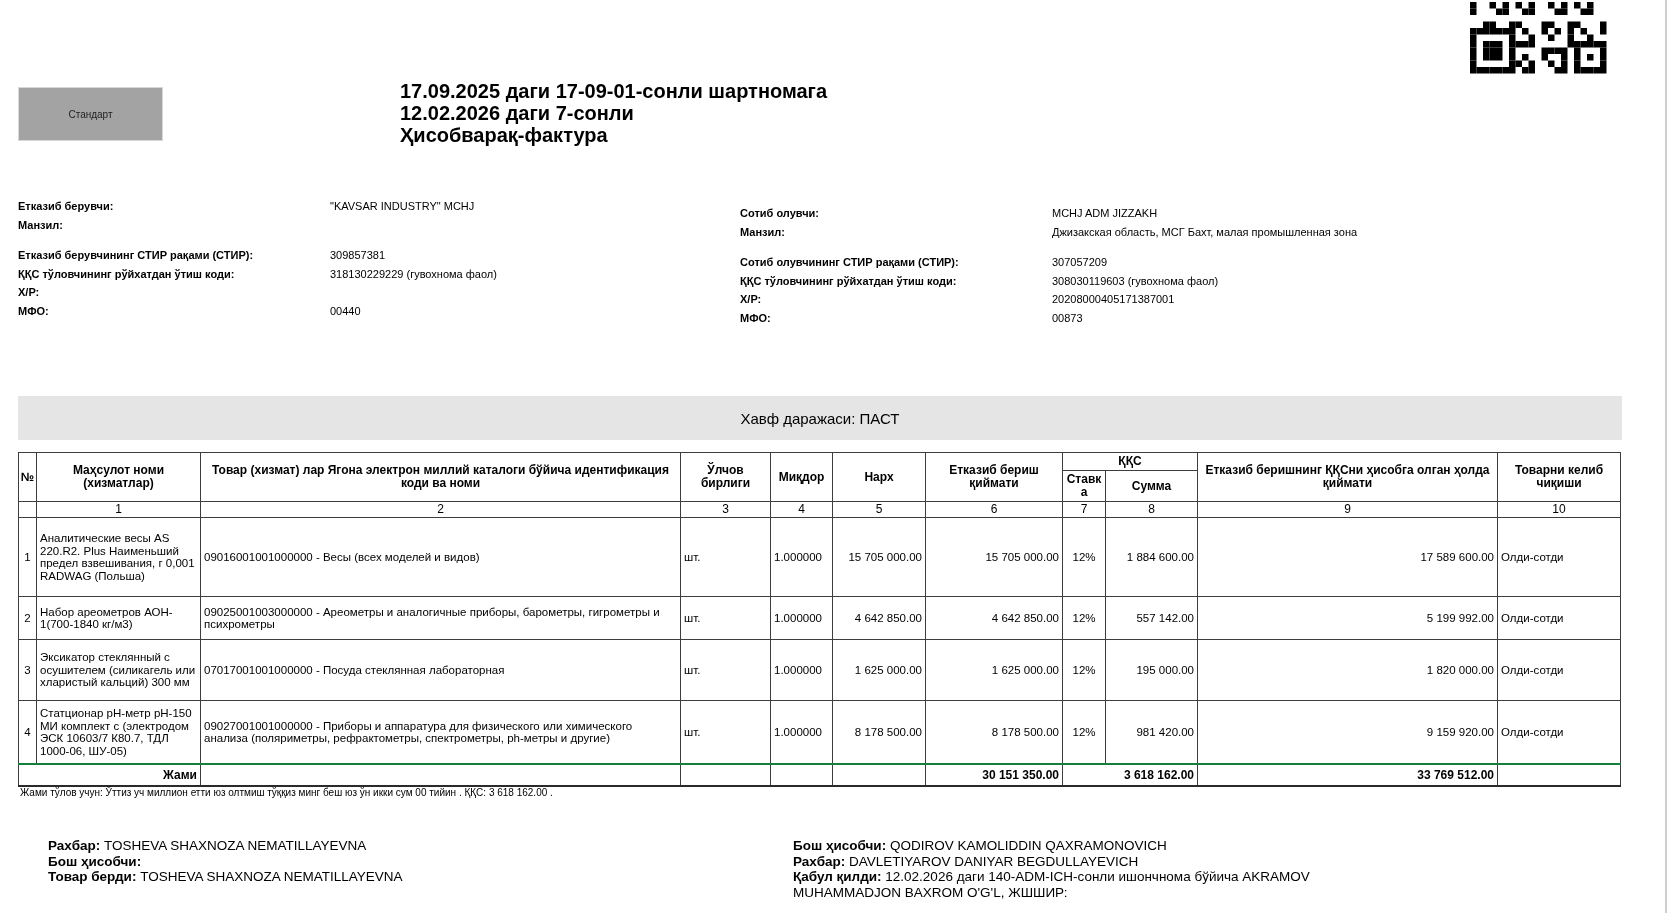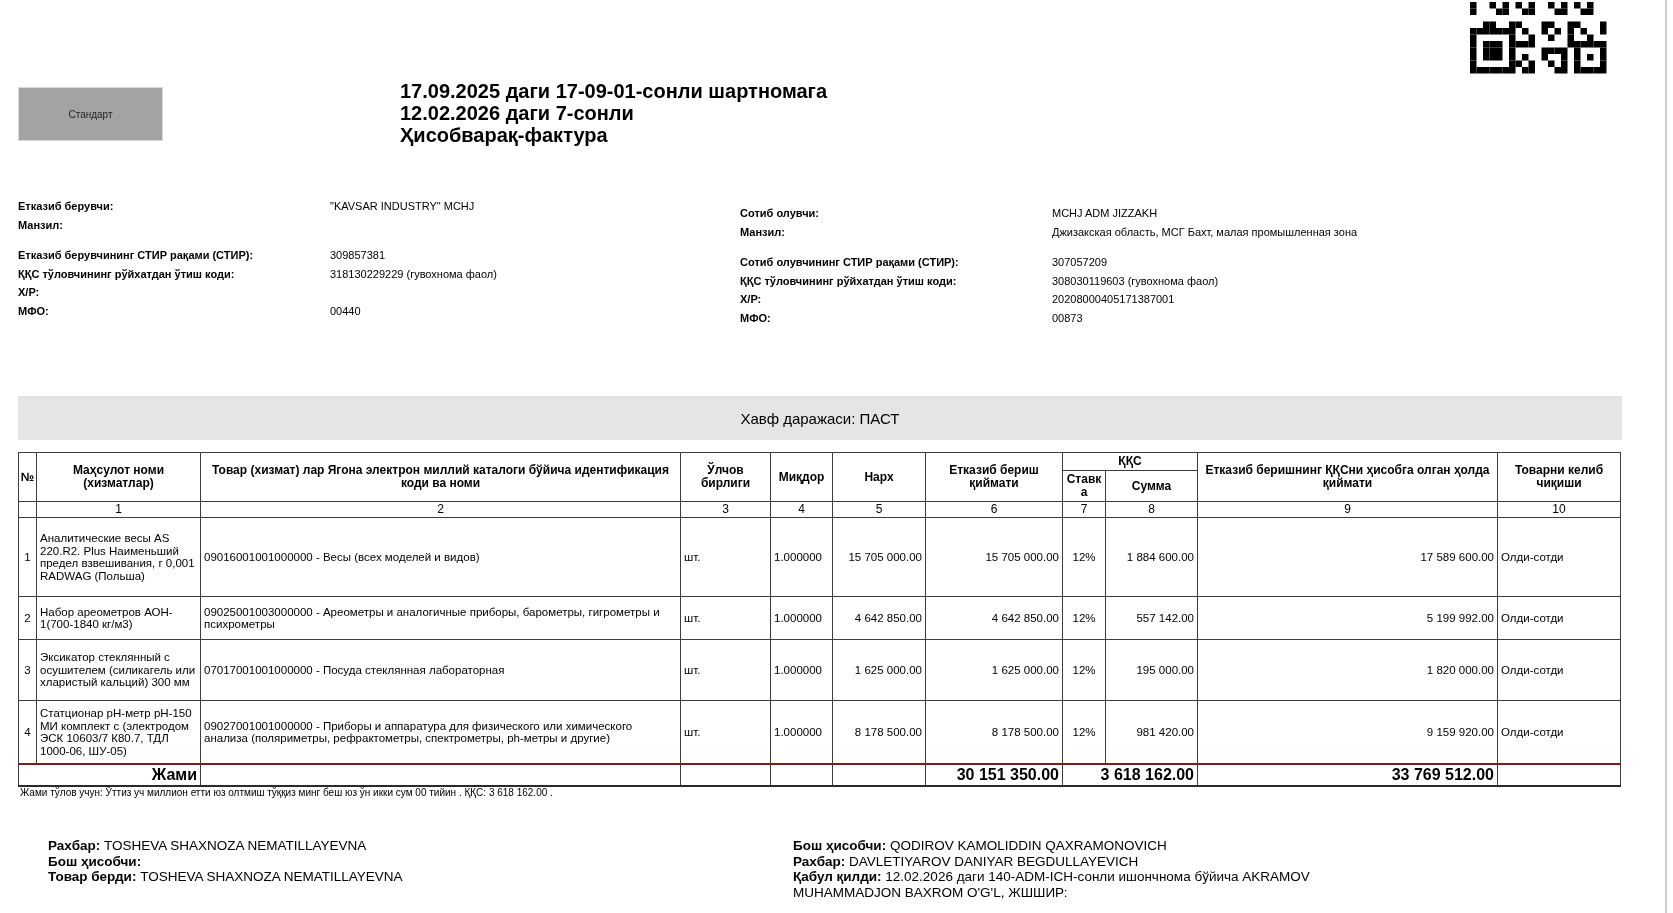--- a/index.html
+++ b/index.html
@@ -43,22 +43,22 @@
   }
   table.invoice th, table.invoice td{
     border:1px solid #3d3d3d;vertical-align:middle;padding:1px 3px;
     overflow:hidden;word-wrap:break-word;
   }
   table.invoice thead th{font-weight:bold;font-size:12px;line-height:13px;text-align:center;padding:2px 1px;}
   tr.numrow td{text-align:center;font-size:12px;height:15px;padding:0;}
   td.c{text-align:center;} td.r{text-align:right;} td.l{text-align:left;}
   tr.row1 td{height:76px;} tr.row2 td{height:40px;} tr.row3 td{height:58px;} tr.row4 td{height:60px;}
   tr.totalrow td{
-    font-weight:bold;font-size:16px;height:18px;
-    border-top:2px solid #7f1d1d;border-bottom:2px solid #2a2a2a;
+    font-weight:bold;font-size:12px;height:18px;
+    border-top:2px solid #15803d;border-bottom:2px solid #2a2a2a;
   }
   
   .summary-line{position:absolute;left:20px;top:787px;font-size:10px;color:#000;}
   .sig-left{position:absolute;left:48px;top:838px;font-size:13.5px;line-height:15.5px;width:640px;}
   .sig-right{position:absolute;left:793px;top:838px;font-size:13.5px;line-height:15.5px;width:620px;}
   .sig-line .lbl{font-weight:bold;}
 </style>
 </head>
 <body>
 

